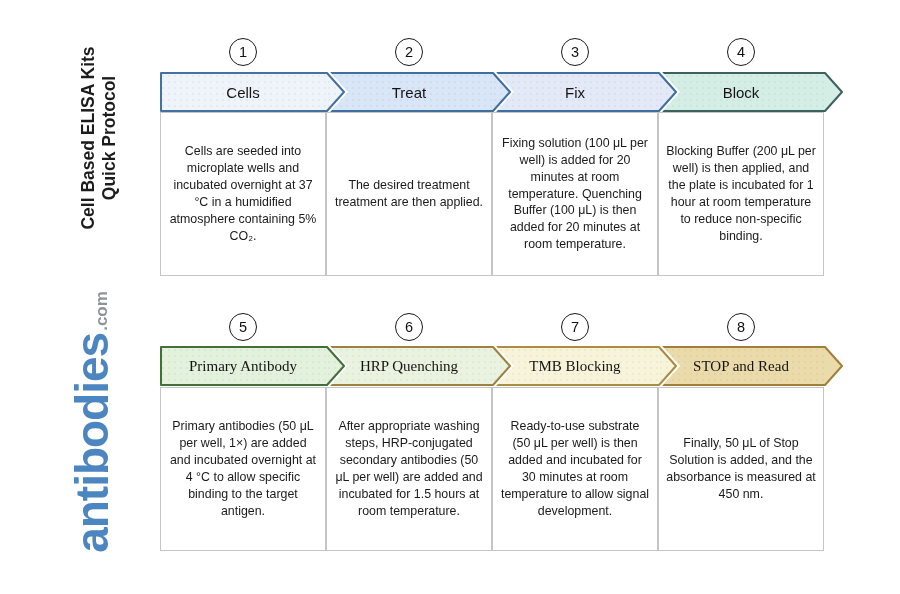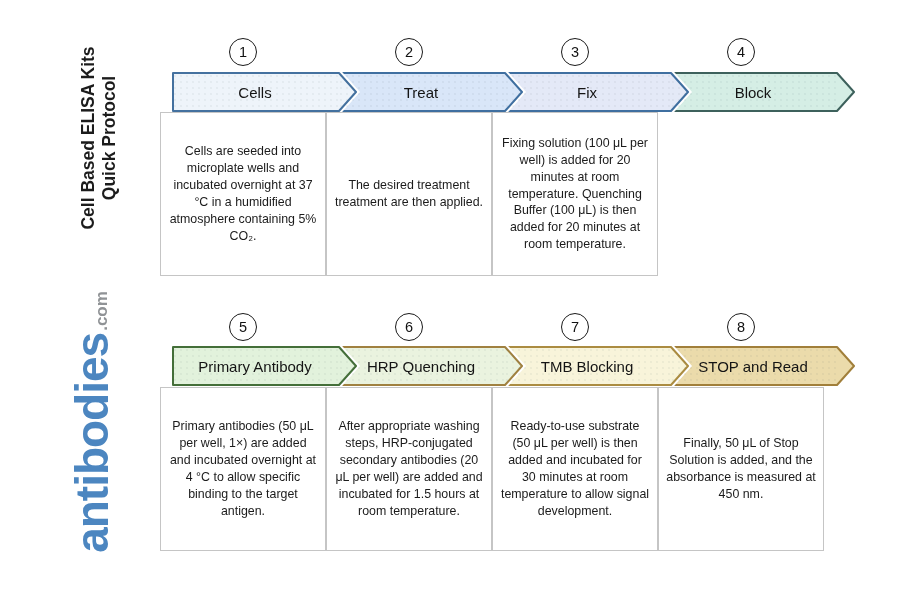--- a/index.html
+++ b/index.html
@@ -13,34 +13,34 @@
              transform:rotate(-90deg);display:flex;align-items:center;justify-content:center;
              white-space:nowrap;}
   .logo-word{font-weight:bold;font-size:46px;letter-spacing:-1px;}
   .logo-suffix{display:inline-block;font-weight:bold;font-size:17px;transform:translateY(10px);margin-left:2px;}
   
   .circles-row{position:absolute;left:160px;width:664px;display:flex;}
   .circles-row .cell{width:166px;display:flex;justify-content:center;}
   .step-circle{width:26px;height:26px;border:1.6px solid #1a1a1a;border-radius:50%;
                background:#fff;display:flex;align-items:center;justify-content:center;
                font-size:14.5px;color:#111;}
-  .band{position:absolute;left:172px;width:690px;height:42px;}
+  .band{position:absolute;left:160px;width:690px;height:42px;}
   .band svg{position:absolute;left:0;top:0;}
   .labels{position:absolute;left:0;top:2px;width:664px;height:38px;display:flex;}
   .labels .cell{width:166px;display:flex;align-items:center;justify-content:center;
                 font-size:15px;color:#141414;
                 background-image:radial-gradient(rgba(60,80,90,0.06) 1px, transparent 1.1px);
                 background-size:6px 6px;}
   .boxes-row{position:absolute;left:160px;width:664px;display:flex;}
   .boxes-row .box{box-sizing:border-box;width:166px;height:164px;border:1px solid #c5c5c5;
                   background:#fff;display:flex;align-items:center;justify-content:center;
                   padding:6px 7px;}
   .boxes-row .box .desc{font-size:12.4px;line-height:1.36;text-align:center;color:#1b1b1b;}
   .r1-circles{top:38px;} .r1-band{top:71px;} .r1-boxes{top:112px;}
-  .r2-circles{top:313px;} .r2-band{top:345px;} .r2-boxes{top:387px;border-radius:11px;}
+  .r2-circles{top:313px;} .r2-band{top:345px;font-family:Liberation Serif, serif;} .r2-boxes{top:387px;border-radius:11px;}
 </style>
 </head>
 <body>
 
 <div class="canvas">
 
   <div class="side-title">
     <div>Cell Based ELISA Kits</div>
     <div>Quick Protocol</div>
   </div>
@@ -93,20 +93,23 @@
   <div class="boxes-row r1-boxes" id="boxes-row1">
       <div class="box">
         <div class="desc">Cells are seeded into microplate wells and incubated overnight at 37 °C in a humidified atmosphere containing 5% CO₂.</div>
       </div>
       <div class="box">
         <div class="desc">The desired treatment treatment are then applied.</div>
       </div>
       <div class="box">
         <div class="desc">Fixing solution (100 μL per well) is added for 20 minutes at room temperature. Quenching Buffer (100 μL) is then added for 20 minutes at room temperature.</div>
       </div>
+      <div class="box">
+        <div class="desc">Blocking Buffer (200 μL per well) is then applied, and the plate is incubated for 1 hour at room temperature to reduce non-specific binding.</div>
+      </div>
     </div>
 
   <div class="circles-row r2-circles" id="circles-row2">
       <div class="cell">
         <div class="step-circle">
           <span>5</span>
         </div>
       </div>
       <div class="cell">
         <div class="step-circle">
@@ -140,21 +143,21 @@
         <div class="cell">HRP Quenching</div>
         <div class="cell">TMB Blocking</div>
         <div class="cell">STOP and Read</div>
       </div>
     </div>
   <div class="boxes-row r2-boxes" id="boxes-row2">
       <div class="box">
         <div class="desc">Primary antibodies (50 μL per well, 1×) are added and incubated overnight at 4 °C to allow specific binding to the target antigen.</div>
       </div>
       <div class="box">
-        <div class="desc">After appropriate washing steps, HRP-conjugated secondary antibodies (20 μL per well) are added and incubated for 1.5 hours at room temperature.</div>
+        <div class="desc">After appropriate washing steps, HRP-conjugated secondary antibodies (50 μL per well) are added and incubated for 1.5 hours at room temperature.</div>
       </div>
       <div class="box">
         <div class="desc">Ready-to-use substrate (50 μL per well) is then added and incubated for 30 minutes at room temperature to allow signal development.</div>
       </div>
       <div class="box">
         <div class="desc">Finally, 50 μL of Stop Solution is added, and the absorbance is measured at 450 nm.</div>
       </div>
     </div>
 
 </div>

